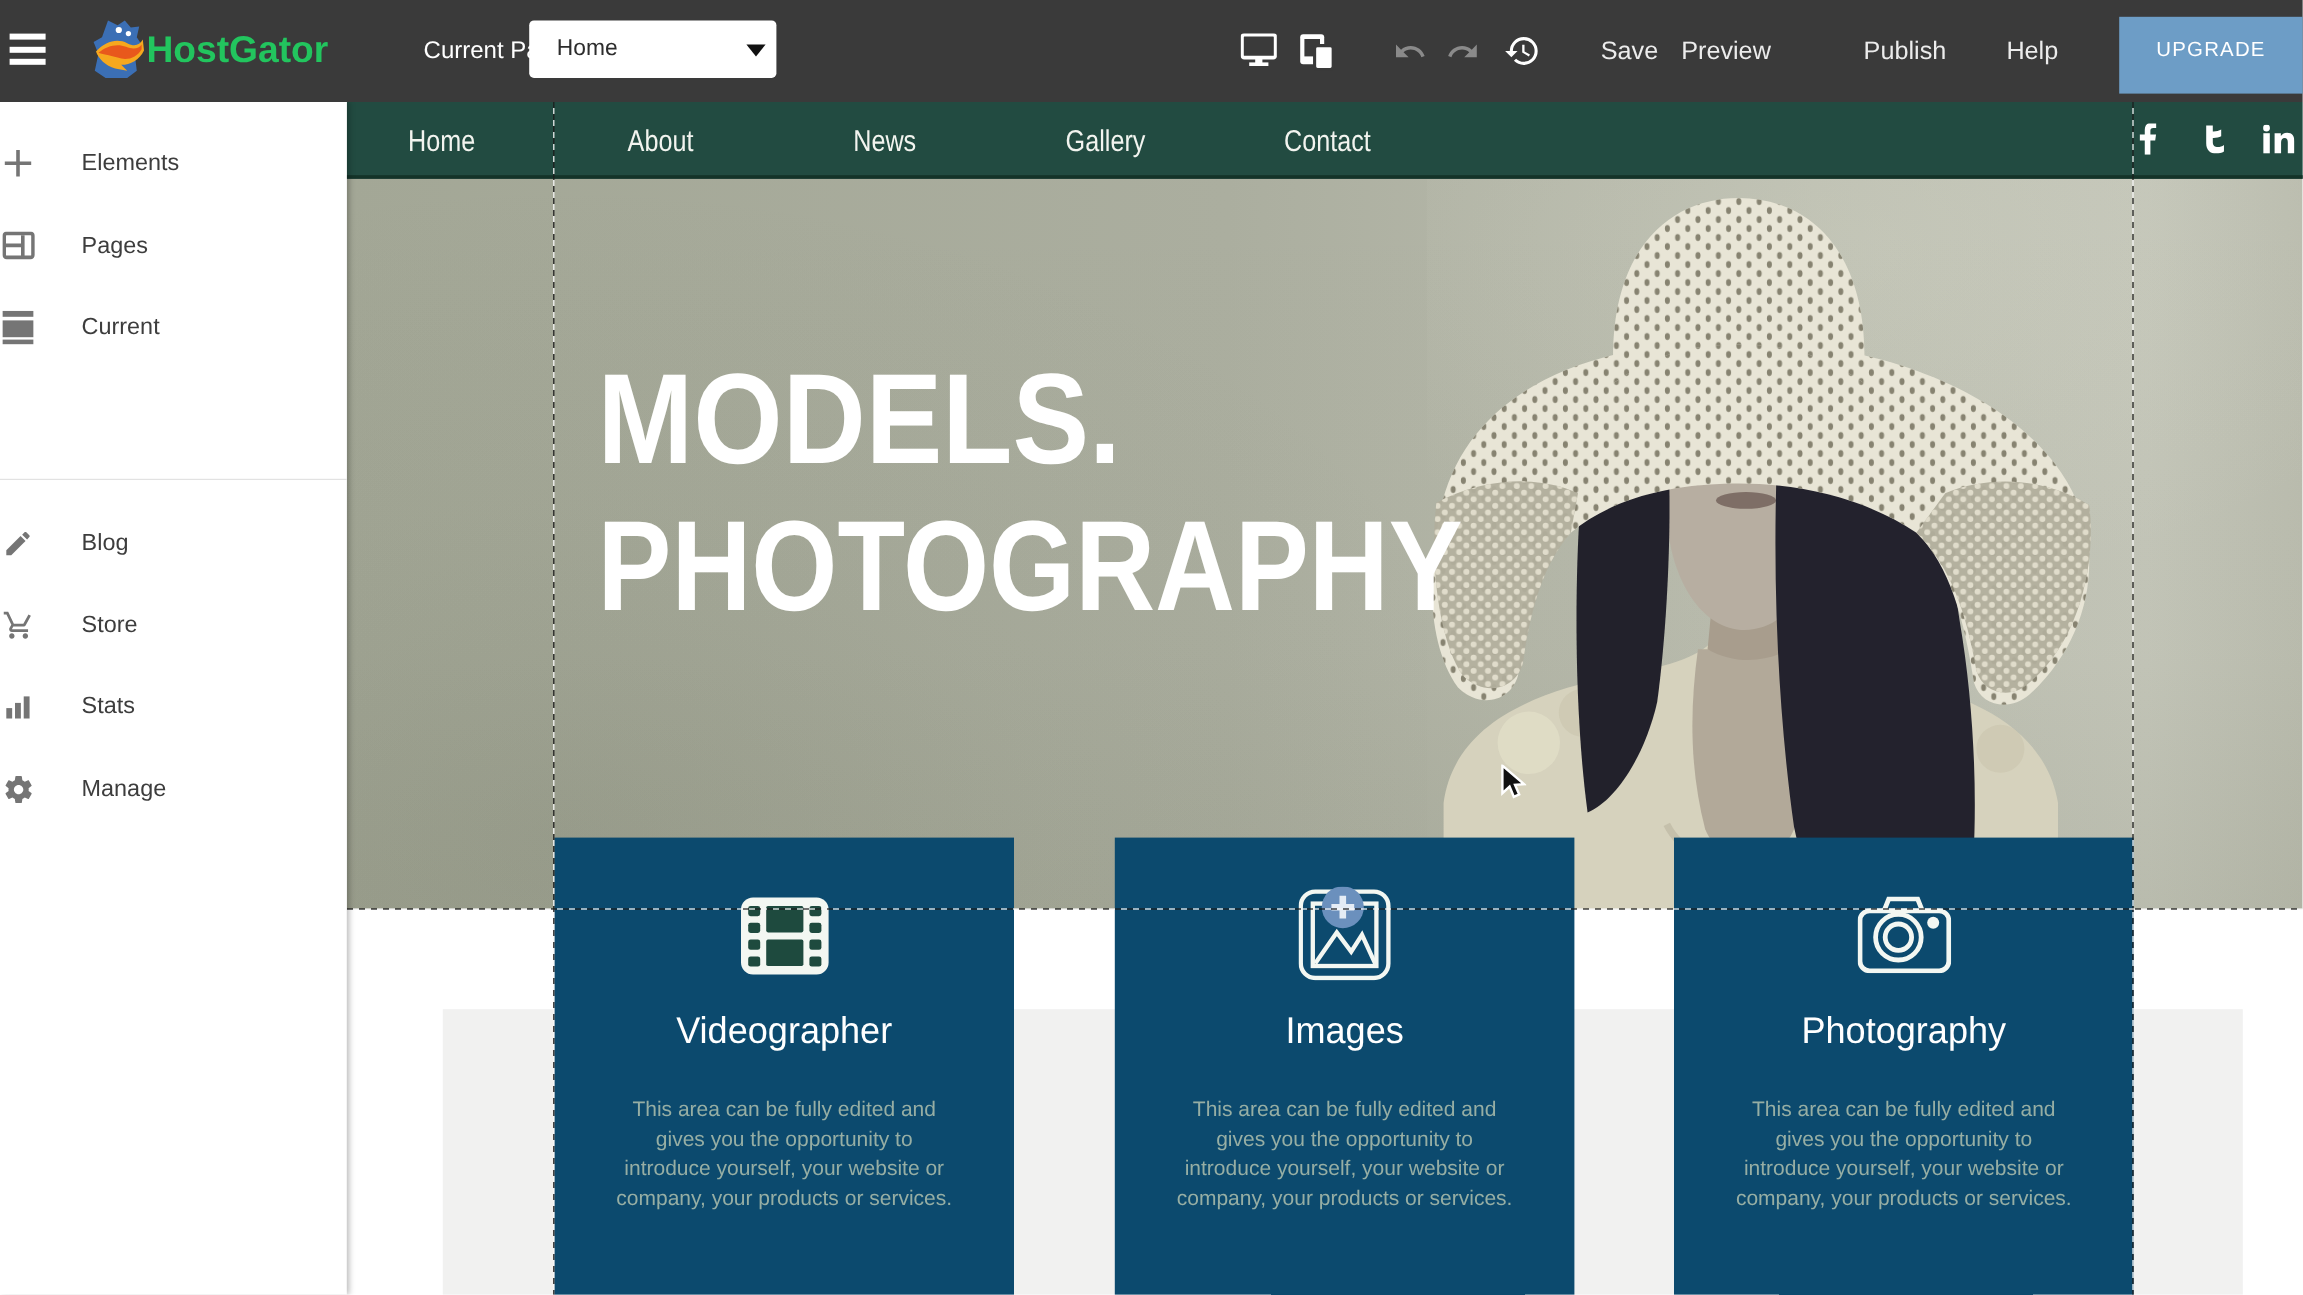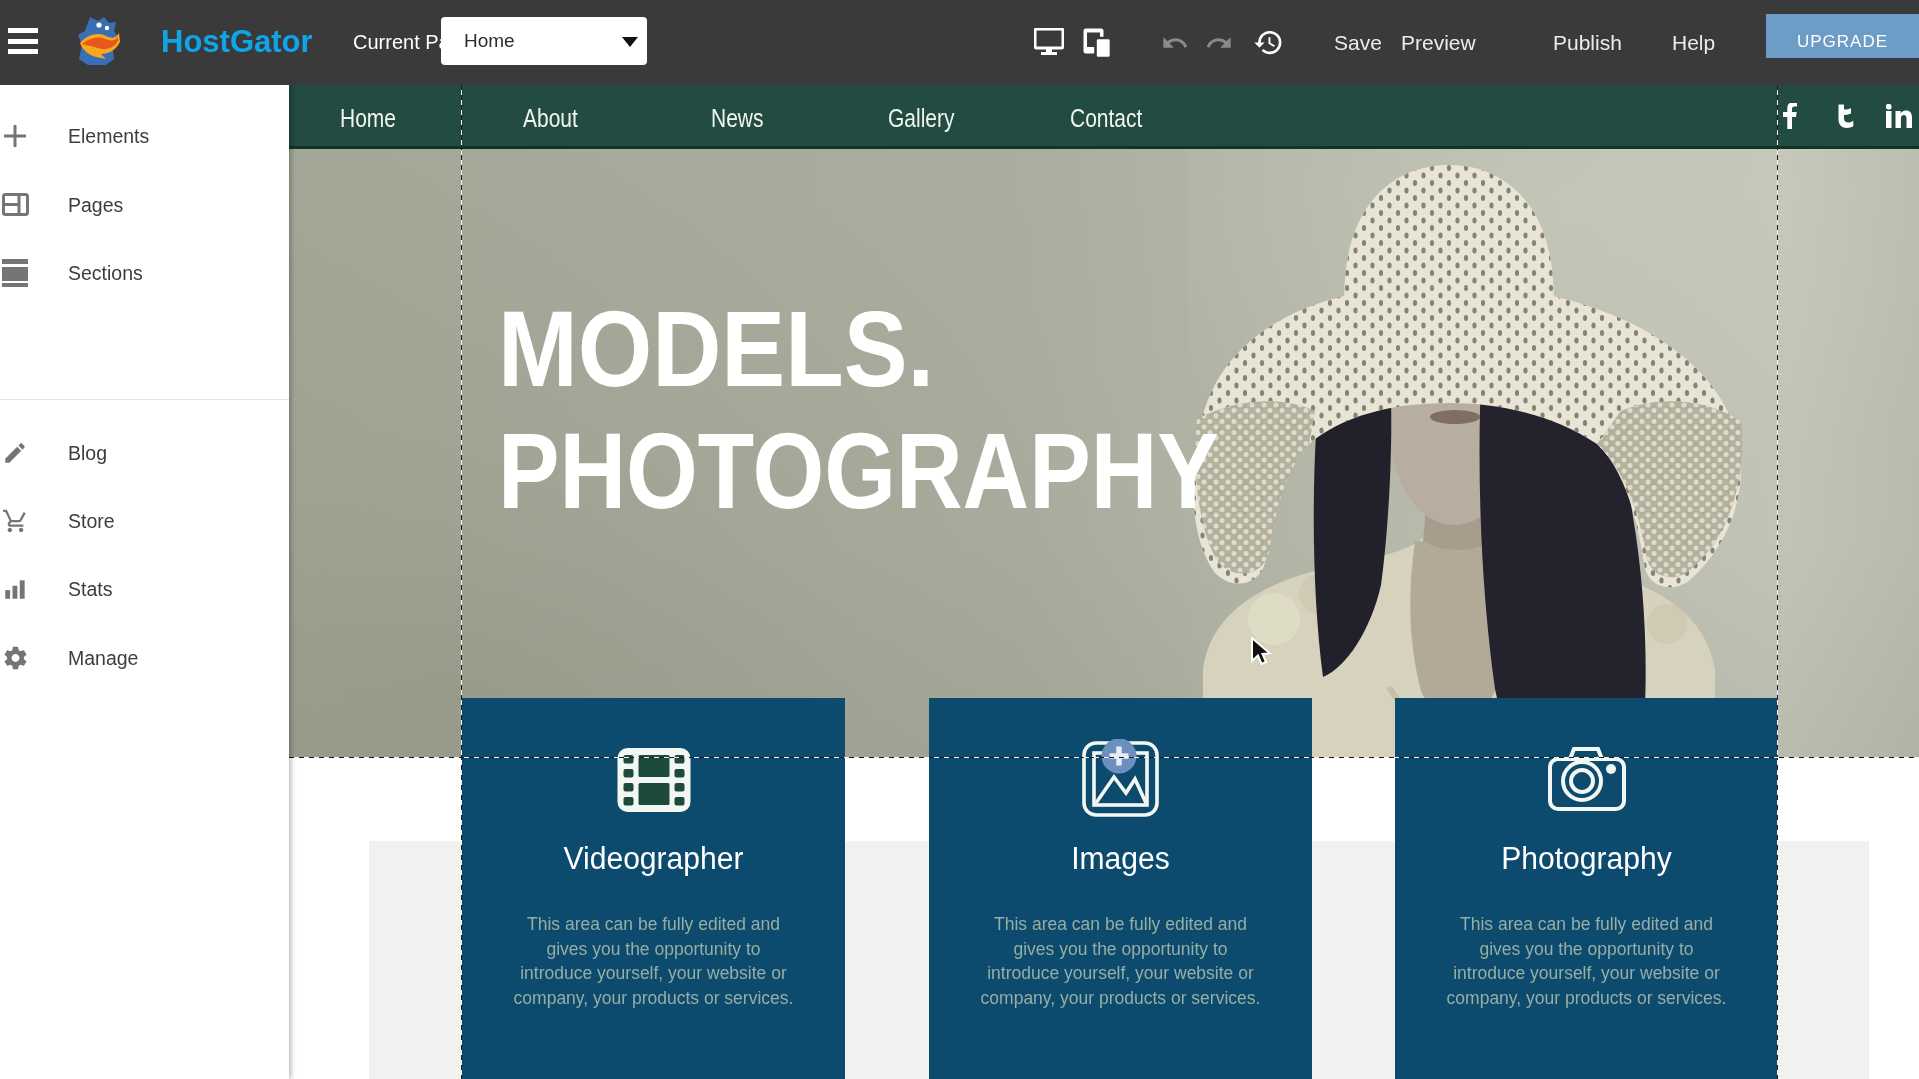--- a/index.html
+++ b/index.html
@@ -3,27 +3,27 @@
 <meta charset="utf-8">
 <style>
   * { margin:0; padding:0; box-sizing:border-box; }
   html,body { width:1919px; height:1079px; overflow:hidden; font-family:"Liberation Sans", sans-serif; }
   body { position:relative; background:#fff; }
 
   
   .topbar { position:absolute; left:0; top:0; width:1919px; height:85px; background:#3a3a3a; z-index:30; }
   .burger { position:absolute; left:8px; top:28px; width:30px; height:26px; }
   .burger div { height:5px; background:#fff; margin-bottom:5.5px; }
-  .logo-txt { position:absolute; left:122px; top:24px; color:#0ea5e9; font-size:31px; font-weight:bold; letter-spacing:0px;margin-left:39px; }
+  .logo-txt { position:absolute; left:122px; top:24px; color:#22c55e; font-size:31px; font-weight:bold; letter-spacing:0px; }
   .curpage { position:absolute; left:306px; top:31px; color:#fff; font-size:20px;margin-left:47px; }
   .dropdown { position:absolute; left:441px; top:17px; width:206px; height:48px; background:#fff; border-radius:4px; }
   .dropdown .dtext { position:absolute; left:23px; top:13px; font-size:19px; color:#2d2d2d; }
   .dropdown .arr { position:absolute; right:9px; top:20px; width:0; height:0; border-left:8px solid transparent; border-right:8px solid transparent; border-top:10px solid #111; }
   .tb-label { position:absolute; top:31px; color:#ececec; font-size:21px; }
-  .upgrade { position:absolute; left:1766px; top:14px; width:153px; height:44px; background:#6d9dc6; color:#fff; font-size:17px; letter-spacing:1px; text-align:center; line-height:56px; }
+  .upgrade { position:absolute; left:1766px; top:14px; width:153px; height:64px; background:#6d9dc6; color:#fff; font-size:17px; letter-spacing:1px; text-align:center; line-height:56px; }
 
   
   .sidebar { position:absolute; left:0; top:85px; width:289px; height:994px; background:#fff; z-index:25; box-shadow:2px 0 5px rgba(0,0,0,.28); }
   .side-item { position:absolute; left:0; width:289px; height:40px; }
   .side-item .lbl { position:absolute; left:68px; top:50%; transform:translateY(-50%); font-size:19.5px; color:#3d3d3d; }
   .side-item svg { position:absolute; left:2px; top:50%; transform:translateY(-50%); }
   .divider { position:absolute; left:0px; top:314px; width:289px; height:1px; background:#e2e2e2; }
 
   
   .canvas { position:absolute; left:289px; top:85px; width:1630px; height:994px; background:#fff; }
@@ -113,21 +113,21 @@
         <path d="M13 2 V 24 M 2 13 H 24" stroke="#757575" stroke-width="3"></path>
       </svg>
     <div class="lbl">Elements</div>
   </div>
   <div class="side-item" style="top:168px;">
     <svg width="26" height="28" viewBox="0 0 26 28">
         <rect x="0" y="0" width="26" height="5" fill="#757575"></rect>
         <rect x="0" y="8" width="26" height="14" fill="#757575"></rect>
         <rect x="0" y="24" width="26" height="4" fill="#757575"></rect>
       </svg>
-    <div class="lbl">Sections</div>
+    <div class="lbl">Current</div>
   </div>
   <div class="divider"></div>
   <div class="side-item" style="top:348px;">
     <svg width="26" height="26" viewBox="0 0 24 24">
         <path d="M3 17.2 V 21 H 6.8 L 17.8 10 L 14 6.2 Z" fill="#757575"></path>
         <path d="M20.7 7 C 21.1 6.6 21.1 6 20.7 5.6 L 18.4 3.3 C 18 2.9 17.4 2.9 17 3.3 L 15.2 5.1 L 19 8.9 Z" fill="#757575"></path>
       </svg>
     <div class="lbl">Blog</div>
   </div>
   <div class="side-item" style="top:416px;padding-left:44px;">

